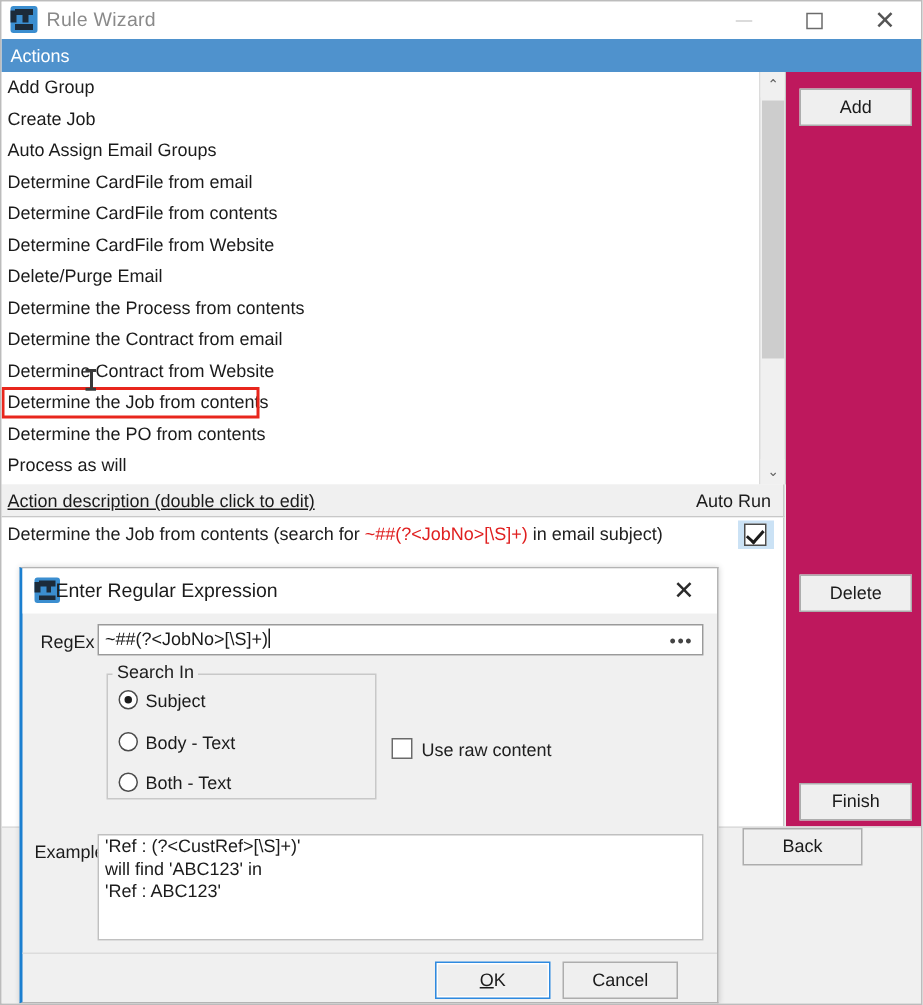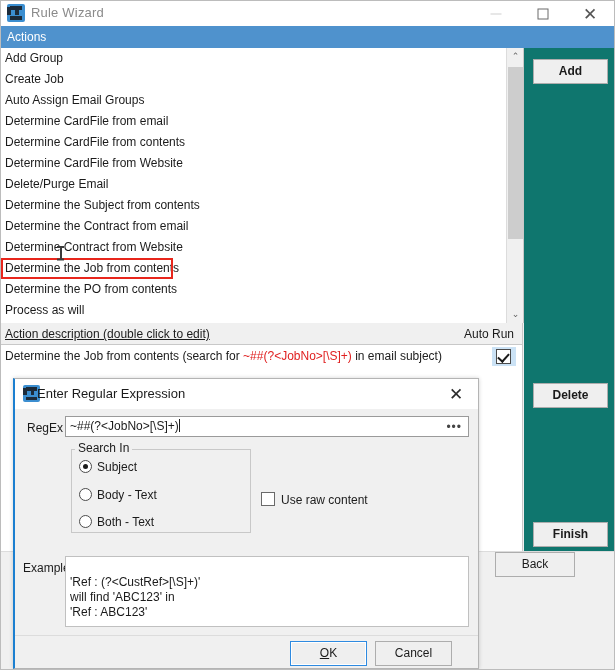--- a/index.html
+++ b/index.html
@@ -61,21 +61,21 @@
   .descrow{position:relative;height:22px;line-height:22px;padding-left:4px;font-size:12px;
            white-space:nowrap;}
   .rx{color:#e02020;}
   .chkcell{position:absolute;right:6px;top:2px;width:24px;height:19px;background:#cbe2f5;}
   .chkbox{position:absolute;left:4px;top:2px;width:15px;height:15px;background:#fff;
           border:1px solid #4b4b4b;box-sizing:border-box;}
   .chkbox:after{content:"";position:absolute;left:3px;top:1px;width:5px;height:9px;
           border:solid #1b1b1b;border-width:0 2px 2px 0;transform:rotate(42deg);}
 
   
-  .rightpane{position:absolute;left:523px;top:47px;width:90px;height:503px;background:#0f766e;font-weight:bold;}
+  .rightpane{position:absolute;left:523px;top:47px;width:90px;height:503px;background:#be185d;}
   .btn{position:absolute;background:#efefef;border:1px solid #adadad;box-sizing:border-box;
        font-size:12px;color:#1b1b1b;text-align:center;cursor:default;
        font-family:"Liberation Sans",sans-serif;}
   .btn.add{left:9px;top:11px;width:75px;height:25px;line-height:23px;}
   .btn.del{left:9px;top:335px;width:75px;height:25px;line-height:23px;}
   .btn.finish{left:9px;top:474px;width:75px;height:25px;line-height:23px;}
 
   
   .btn.back{left:494px;top:551px;width:80px;height:25px;line-height:23px;}
 
@@ -115,21 +115,21 @@
   .radio.on:after{content:"";position:absolute;left:4px;top:5px;width:5px;height:5px;border-radius:50%;
          background:#1b1b1b;}
   .r1{top:10px;} .r2{top:38px;} .r3{top:65px;text-align:center;}
 
   .rawchk{position:absolute;left:246px;top:113px;height:16px;line-height:16px;padding-left:20px;font-size:12px;}
   .rawchk:before{content:"";position:absolute;left:0;top:0px;width:14px;height:14px;
          border:1px solid #6a6a6a;background:#fff;box-sizing:border-box;}
 
   .ex-lbl{left:8px;top:182px;}
   .ex-field{position:absolute;left:50px;top:177px;width:404px;height:71px;background:#fff;
-            border:1px solid #c0c0c0;box-sizing:border-box;padding:18px 4px;}
+            border:1px solid #c0c0c0;box-sizing:border-box;padding:0 4px;}
   .ex-line{font-size:12px;color:#1b1b1b;line-height:15px;white-space:nowrap;}
 
   .dlg-sep{position:absolute;left:0;top:256px;width:100%;height:1px;background:#dcdcdc;}
   .dlg-btn{position:absolute;width:77px;height:25px;line-height:23px;text-align:center;font-size:12px;
            border:1px solid #adadad;background:#efefef;box-sizing:border-box;color:#1b1b1b;}
   .ok{left:275px;top:262px;border:1px solid #2e8ae0;box-shadow:inset 0 0 0 1px #ffffff;}
   .ok u{text-decoration:underline;}
   .cancel{left:360px;top:262px;}
 
   
@@ -167,21 +167,21 @@
 
   <div class="listwrap">
     <div id="list-items">
         <div class="litem"><span>Add Group</span></div>
         <div class="litem"><span>Create Job</span></div>
         <div class="litem"><span>Auto Assign Email Groups</span></div>
         <div class="litem"><span>Determine CardFile from email</span></div>
         <div class="litem"><span>Determine CardFile from contents</span></div>
         <div class="litem"><span>Determine CardFile from Website</span></div>
         <div class="litem"><span>Delete/Purge Email</span></div>
-        <div class="litem"><span>Determine the Subject from contents</span></div>
+        <div class="litem"><span>Determine the Process from contents</span></div>
         <div class="litem"><span>Determine the Contract from email</span></div>
         <div class="litem"><span>Determine Contract from Website</span></div>
         <div class="litem boxed"><span>Determine the Job from contents</span></div>
         <div class="litem"><span>Determine the PO from contents</span></div>
         <div class="litem"><span>Process as will</span></div>
       </div>
     <div class="ibeam"></div>
     <div class="scroll">
       <div class="sc-arrow sc-up">⌃</div>
       <div class="sc-thumb"></div>

